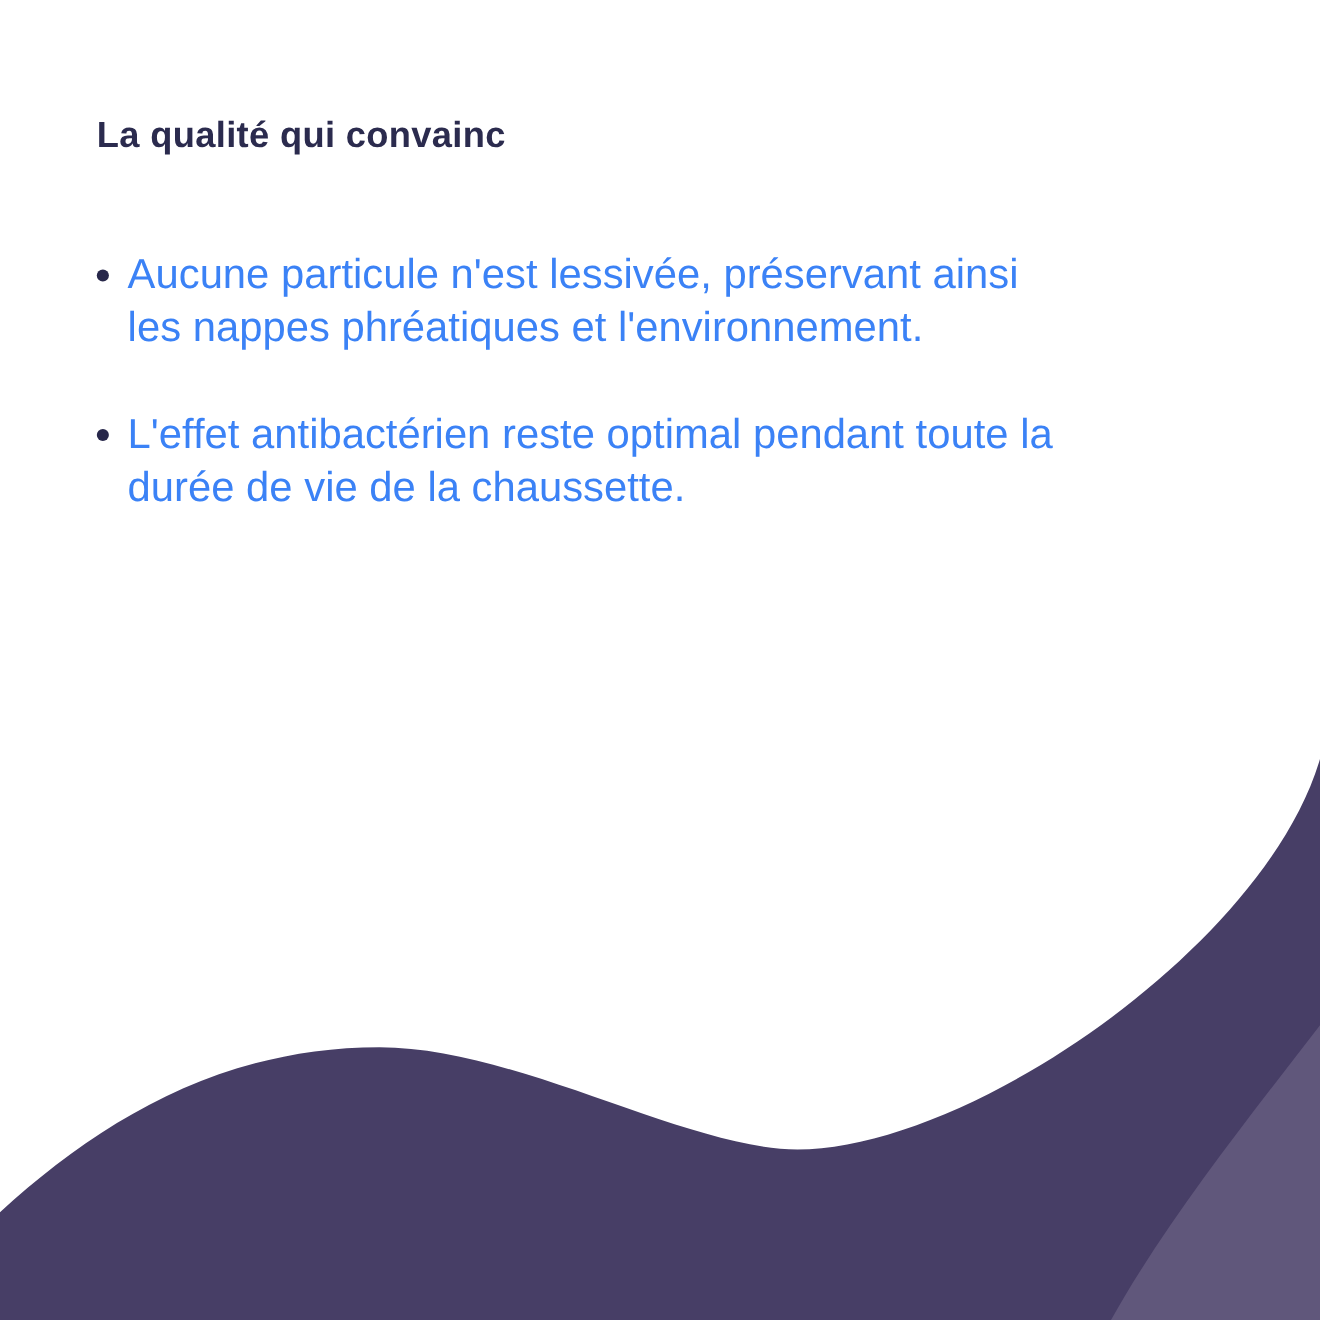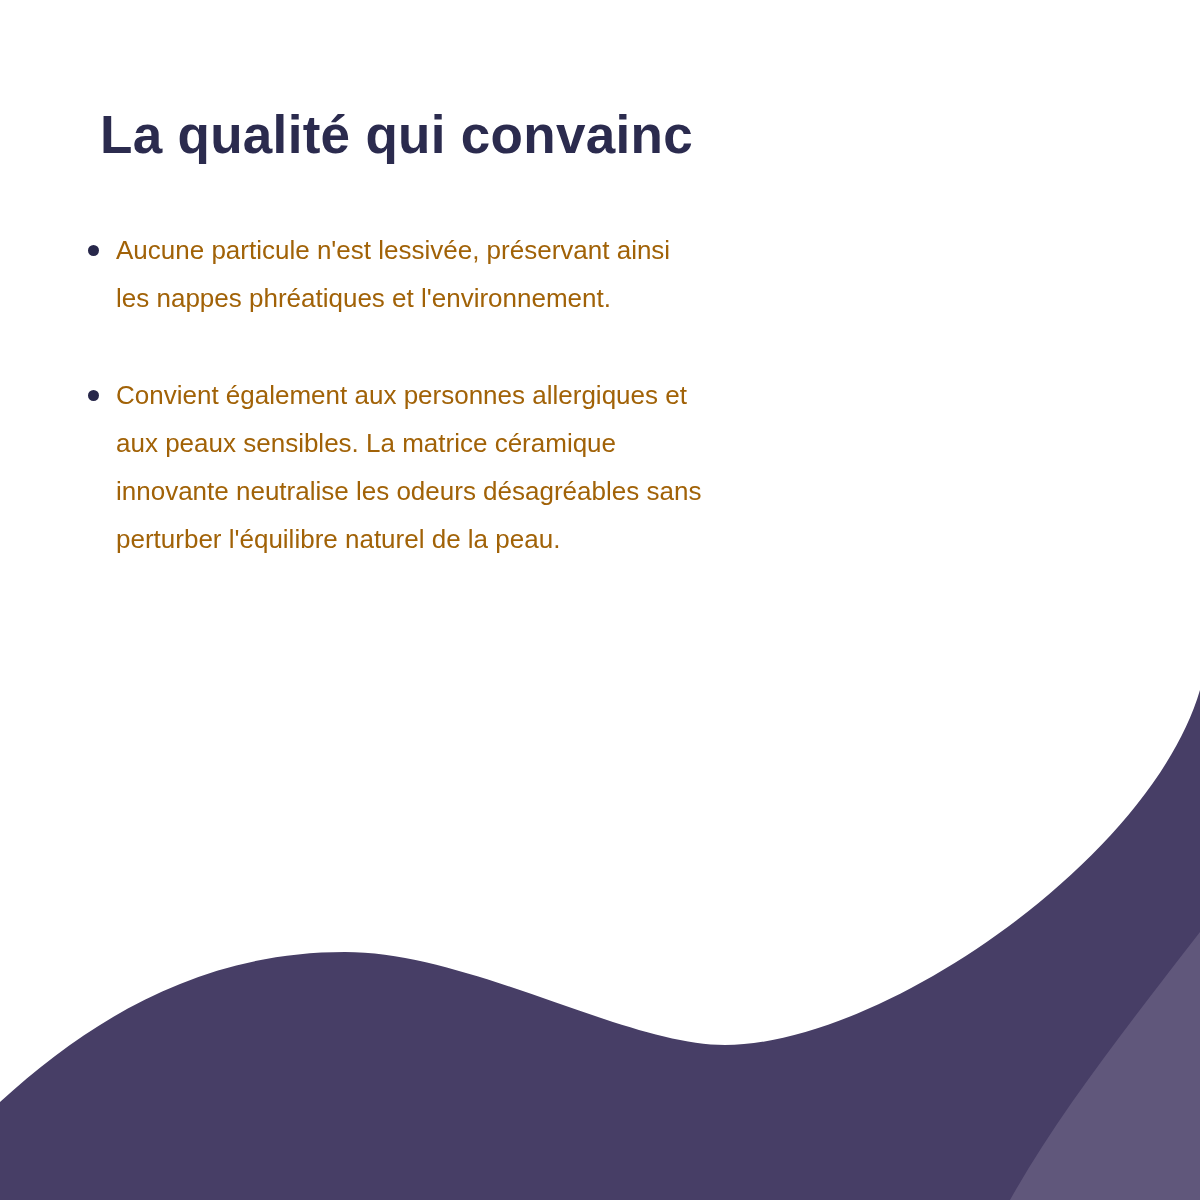--- a/index.html
+++ b/index.html
@@ -14,43 +14,43 @@
   .slide {
     position: relative;
     width: 1200px;
     height: 1200px;
     background: #ffffff;
   }
   .page-title {
     position: absolute;
     left: 88px;
     top: 95px;
-    margin: 12px;
-    font-size: 53px;
+    margin: 0;
+    font-size: 33px;
     line-height: 56px;
     font-weight: 700;
     letter-spacing: 0.3px;
     color: #2b2b4e;
   }
   .benefits-list {
     position: absolute;
     left: 88px;
     top: 226px;
     width: 1012px;
     margin: 0;
     padding: 0;
     list-style: none;
   }
   .benefits-list li {
     position: relative;
     padding-left: 28px;
     margin: 0 0 49px 0;
-    font-size: 26px;
+    font-size: 38px;
     line-height: 48px;
-    color: #a16207;
+    color: #3b82f6;
   }
   .bullet-dot {
     position: absolute;
     left: 0;
     top: 19px;
     width: 11px;
     height: 11px;
     border-radius: 50%;
     background: #27274a;
   }
@@ -75,24 +75,22 @@
   <h1 class="page-title">La qualité qui convainc</h1>
 
   <ul class="benefits-list">
     <li>
       <span class="bullet-dot"></span>
       <span class="li-text">Aucune particule n'est lessivée, préservant ainsi
 les nappes phréatiques et l'environnement.</span>
     </li>
     <li>
       <span class="bullet-dot"></span>
-      <span class="li-text">Convient également aux personnes allergiques et
-aux peaux sensibles. La matrice céramique
-innovante neutralise les odeurs désagréables sans
-perturber l'équilibre naturel de la peau.</span>
+      <span class="li-text">L'effet antibactérien reste optimal pendant toute la
+durée de vie de la chaussette.</span>
     </li>
   </ul>
 
   <svg class="wave-decoration" viewBox="0 0 1200 1200" width="1200" height="1200" aria-hidden="true">
     <path d="M 0 1102
              C 90 1020, 200 952, 345 952
              C 470 952, 625 1045, 725 1045
              C 880 1045, 1150 860, 1200 690
              L 1200 1200 L 0 1200 Z" fill="#473e66"></path>
     <path d="M 1200 932

